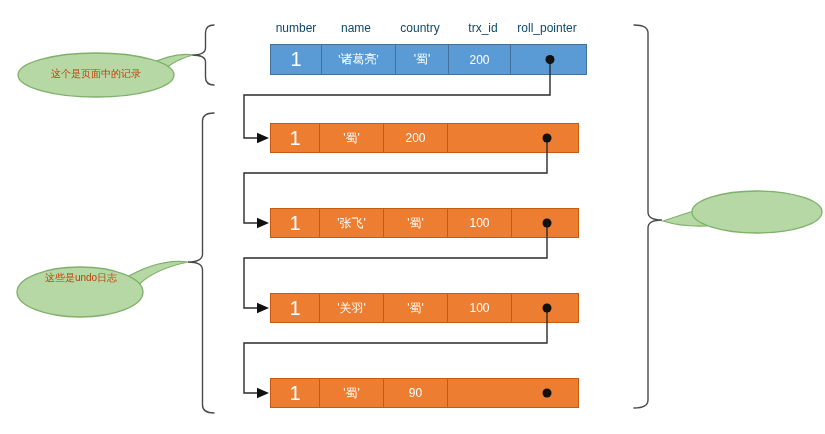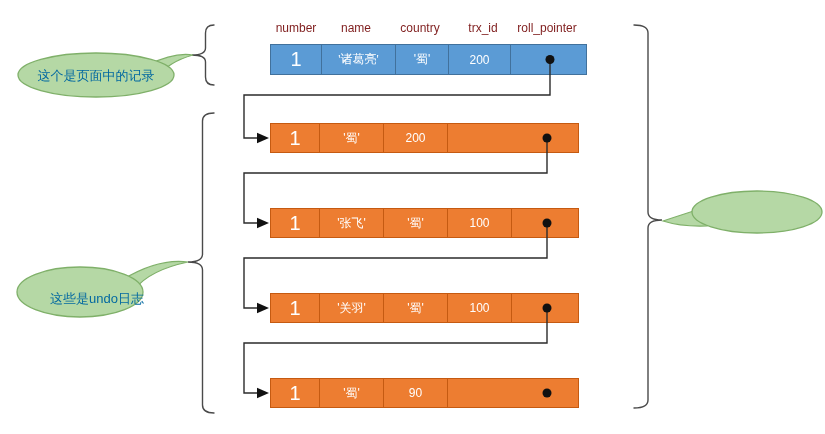--- a/index.html
+++ b/index.html
@@ -2,21 +2,21 @@
 <html><head>
 <meta charset="utf-8">
 <style>
   html,body{margin:0;padding:0;background:#ffffff;}
   .canvas{
     position:relative;width:825px;height:434px;background:#ffffff;overflow:hidden;
     font-family:"Liberation Sans","DejaVu Sans",sans-serif;
   }
   .col-header{
     position:absolute;top:21px;transform:translateX(-50%);
-    font-size:12px;color:#7f1d1d;white-space:nowrap;
+    font-size:12px;color:#0c4a6e;white-space:nowrap;
   }
   .row{position:absolute;display:flex;box-sizing:border-box;}
   .row .cell{
     box-sizing:border-box;display:flex;align-items:center;justify-content:center;
     color:#ffffff;font-size:12px;white-space:nowrap;overflow:hidden;
   }
   .row .cell.num{font-size:20px;}
   .row.record{
     left:270px;top:44px;width:317px;height:31px;
     background:#5B9BD5;border:1.5px solid #41719C;
@@ -32,25 +32,25 @@
   }
   .row.undo .cell{border-right:1.5px solid #C55A11;}
   .row.undo .cell:last-child{border-right:none;}
   .row.undo .c0{width:49px;} .row.undo .c1{width:64px;}
   .row.undo .c2{width:64px;} .row.undo .c3{width:64px;}
   .row.undo .c4{flex:1;}
   .row.undo.r0{top:123px;} .row.undo.r1{top:208px;}
   .row.undo.r2{top:293px;} .row.undo.r3{top:378px;}
   .overlay{position:absolute;left:0;top:0;width:825px;height:434px;pointer-events:none;}
   .callout-text{
-    position:absolute;text-align:center;font-size:13px;color:#0369a1;
+    position:absolute;text-align:center;font-size:10px;color:#c2410c;
     white-space:nowrap;
   }
   .callout-text.b1{left:20px;top:67px;width:152px;}
-  .callout-text.b2{left:18px;top:290px;width:126px;text-align:right;}
+  .callout-text.b2{left:18px;top:271px;width:126px;}
   .callout-text.b3{left:692px;top:205px;width:130px;}
 </style>
 </head>
 <body>
 
 <div class="canvas">
 
   <div class="col-header" style="left:296px">number</div>
   <div class="col-header" style="left:356px">name</div>
   <div class="col-header" style="left:420px">country</div>

